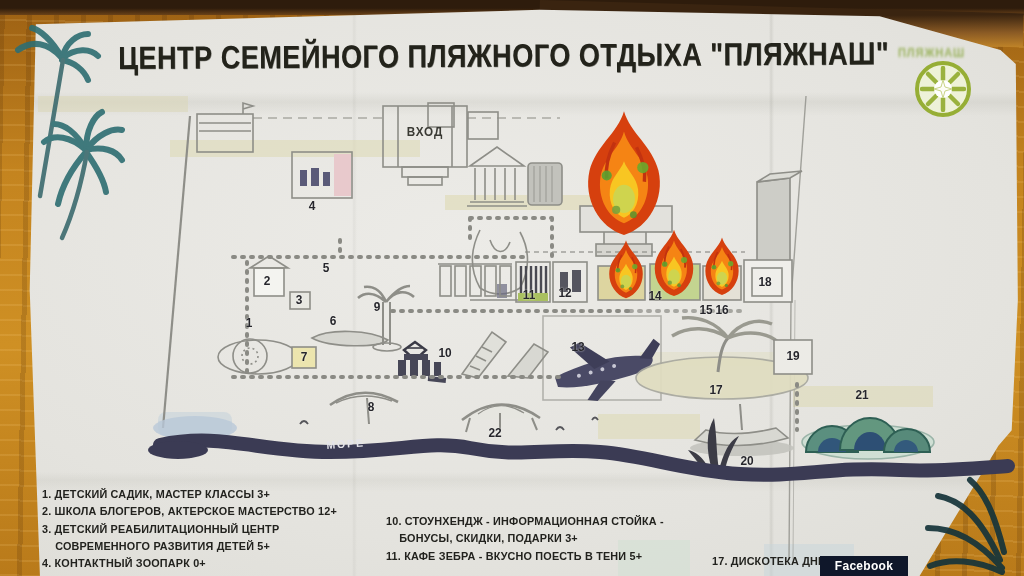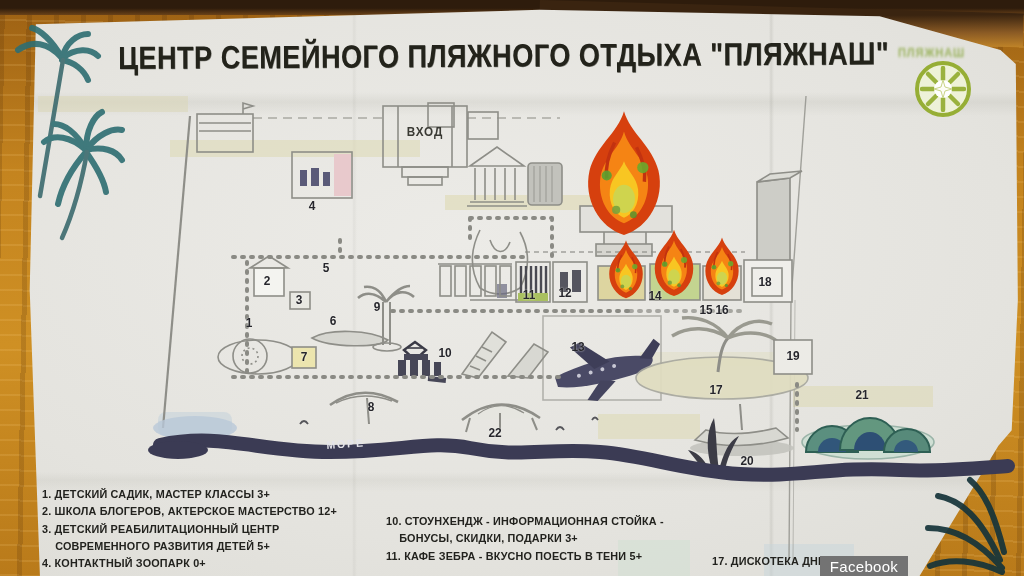--- a/index.html
+++ b/index.html
@@ -46,22 +46,22 @@
 
   
   .legend-col{position:absolute;color:#22221e;font-weight:700;font-size:11.5px;line-height:1.5;
     transform:scaleX(.94);transform-origin:left top;}
   .legend-col-1{left:42px;top:486px;width:338px;}
   .legend-col-2{left:386px;top:513px;width:330px;}
   .legend-col-3{left:712px;top:553px;width:300px;}
   .legend-item{padding-left:14px;text-indent:-14px;letter-spacing:.2px;}
 
   
-  .fb{position:absolute;left:820px;top:556px;width:88px;height:20px;background:#737373;color:#fff;
-    font-size:15px;font-weight:400;display:flex;align-items:center;justify-content:center;letter-spacing:.3px;}
+  .fb{position:absolute;left:820px;top:556px;width:88px;height:20px;background:#0f172a;color:#fff;
+    font-size:12px;font-weight:700;display:flex;align-items:center;justify-content:center;letter-spacing:.3px;}
 
   .map-svg{position:absolute;left:0;top:0;}
   .logo-svg{position:absolute;left:912px;top:58px;}
 </style>
 </head>
 <body>
 
 <div class="stage">
 
   <div class="wood"></div>

